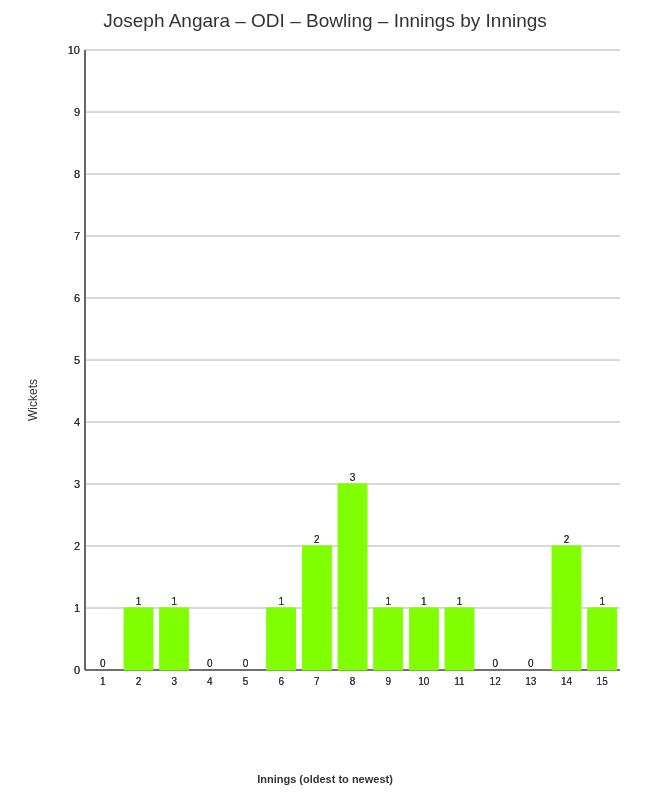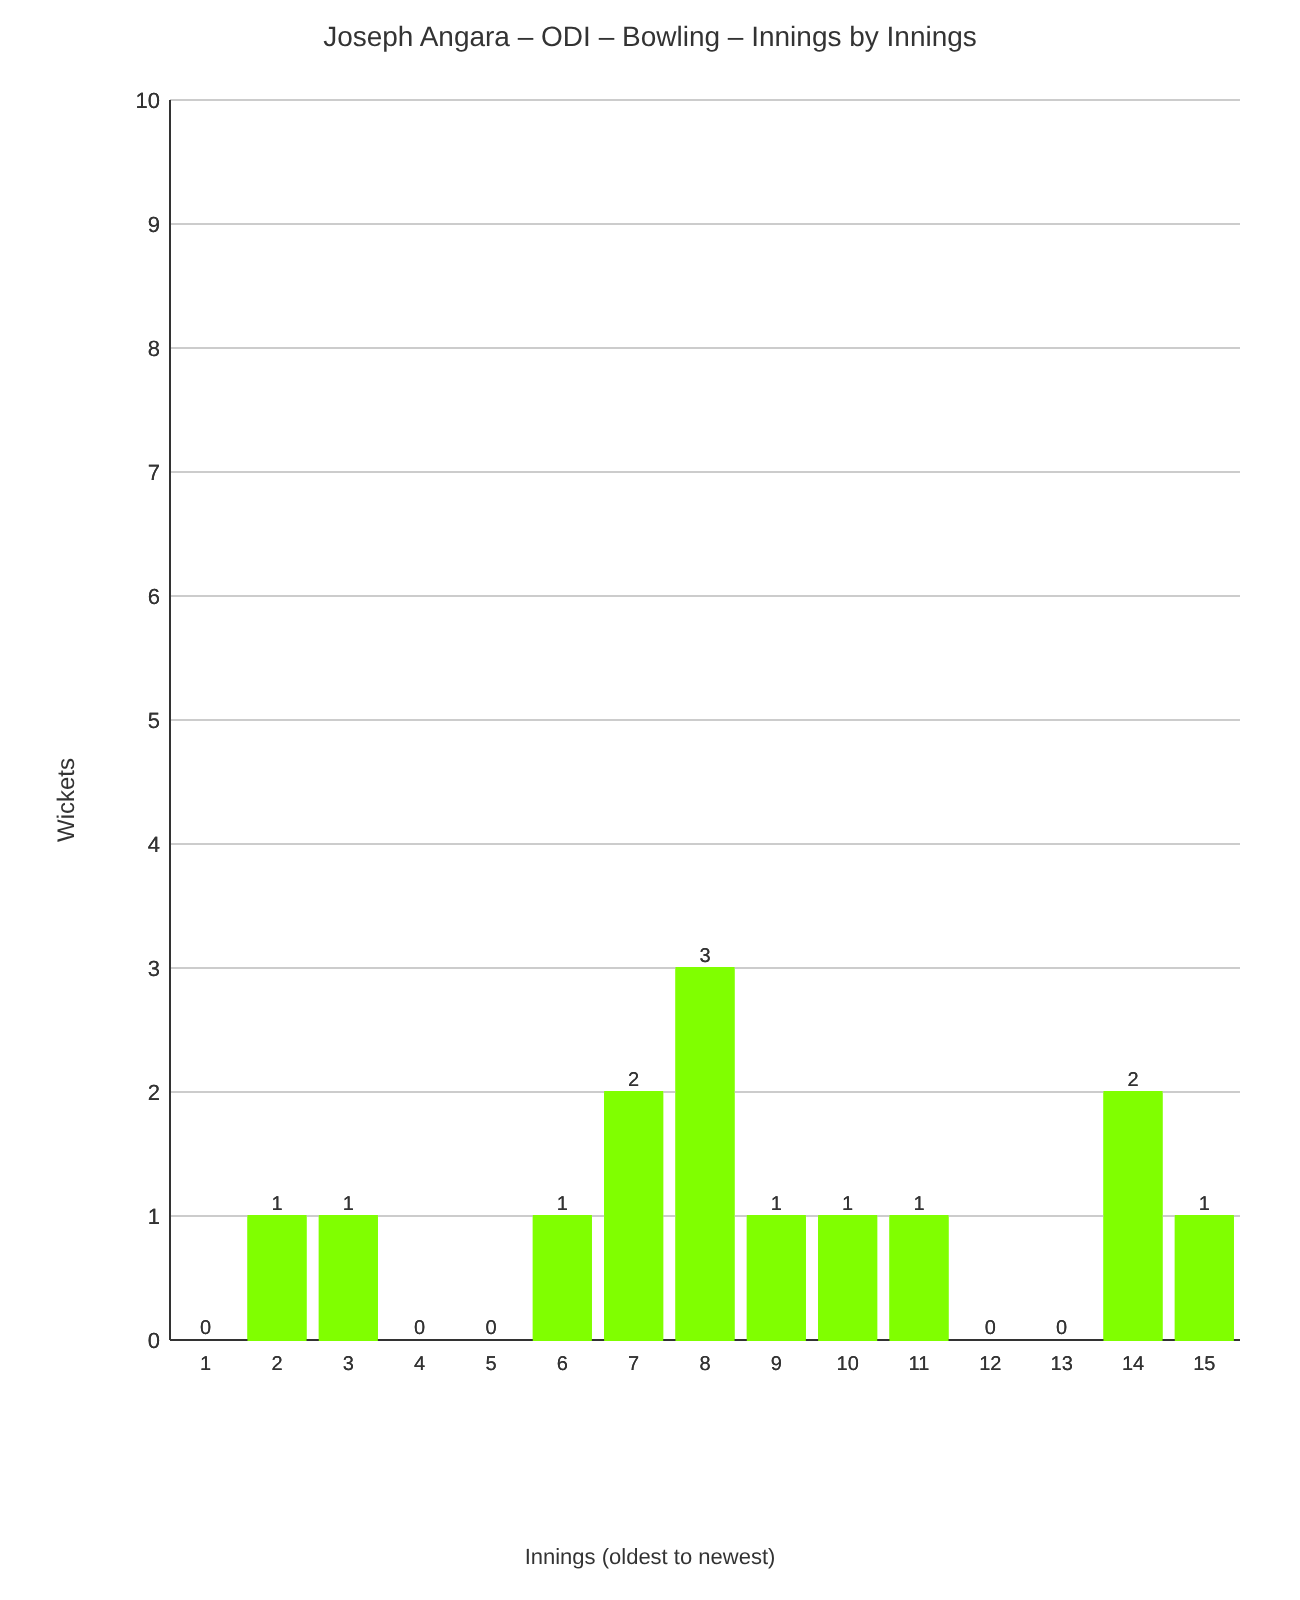--- a/index.html
+++ b/index.html
@@ -11,21 +11,21 @@
       overflow: hidden;
     }
     .chart-container {
       width: 650px;
       height: 800px;
       position: relative;
       background: #fff;
     }
     .chart-title {
       text-align: center;
-      font-size: 14px;
+      font-size: 19px;
       color: #333;
       padding-top: 10px;
       padding-bottom: 5px;
     }
     .chart-area {
       position: absolute;
       top: 40px;
       left: 55px;
       right: 20px;
       bottom: 80px;
@@ -39,20 +39,21 @@
       color: #333;
       white-space: nowrap;
     }
     .x-axis-label {
       position: absolute;
       bottom: 15px;
       left: 50%;
       transform: translateX(-50%);
       font-size: 11px;
       color: #333;
+      font-weight: bold;
     }
     .copyright {
       position: absolute;
       bottom: 2px;
       left: 10px;
       font-size: 10px;
       color: #555;
     }
     svg.chart-svg {
       width: 100%;

